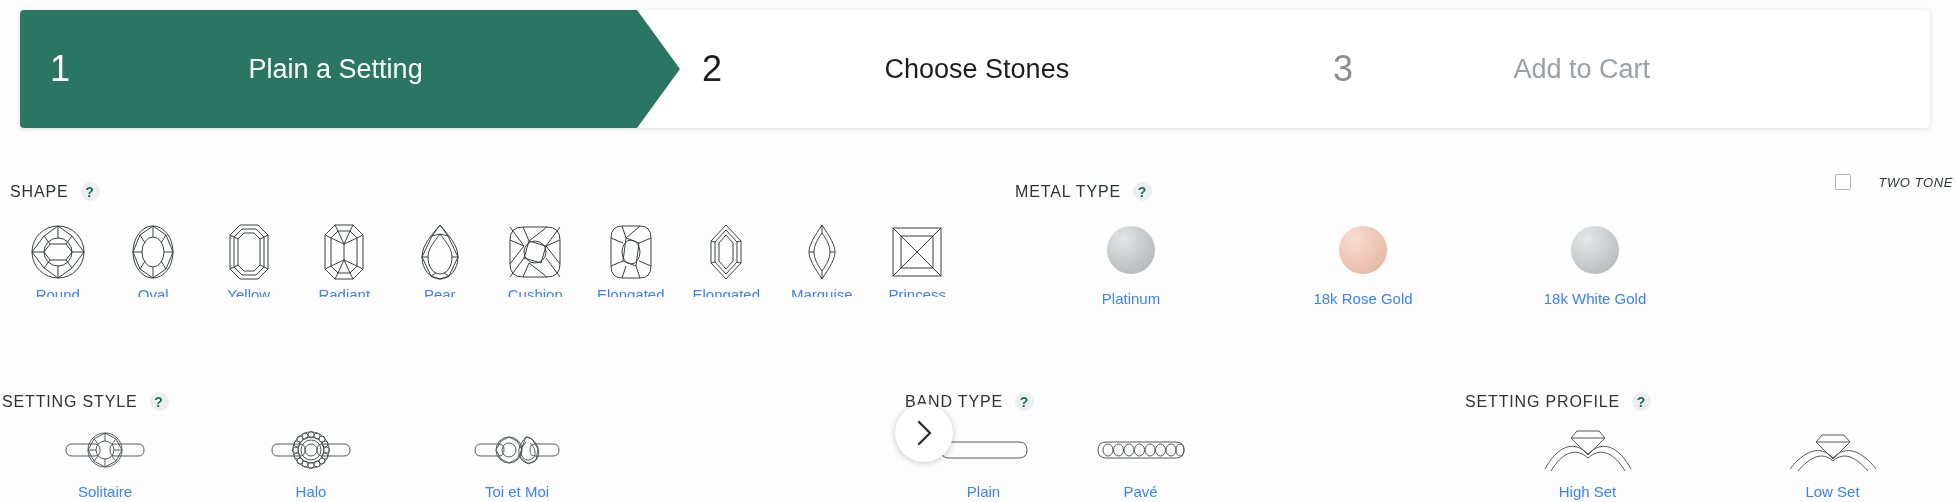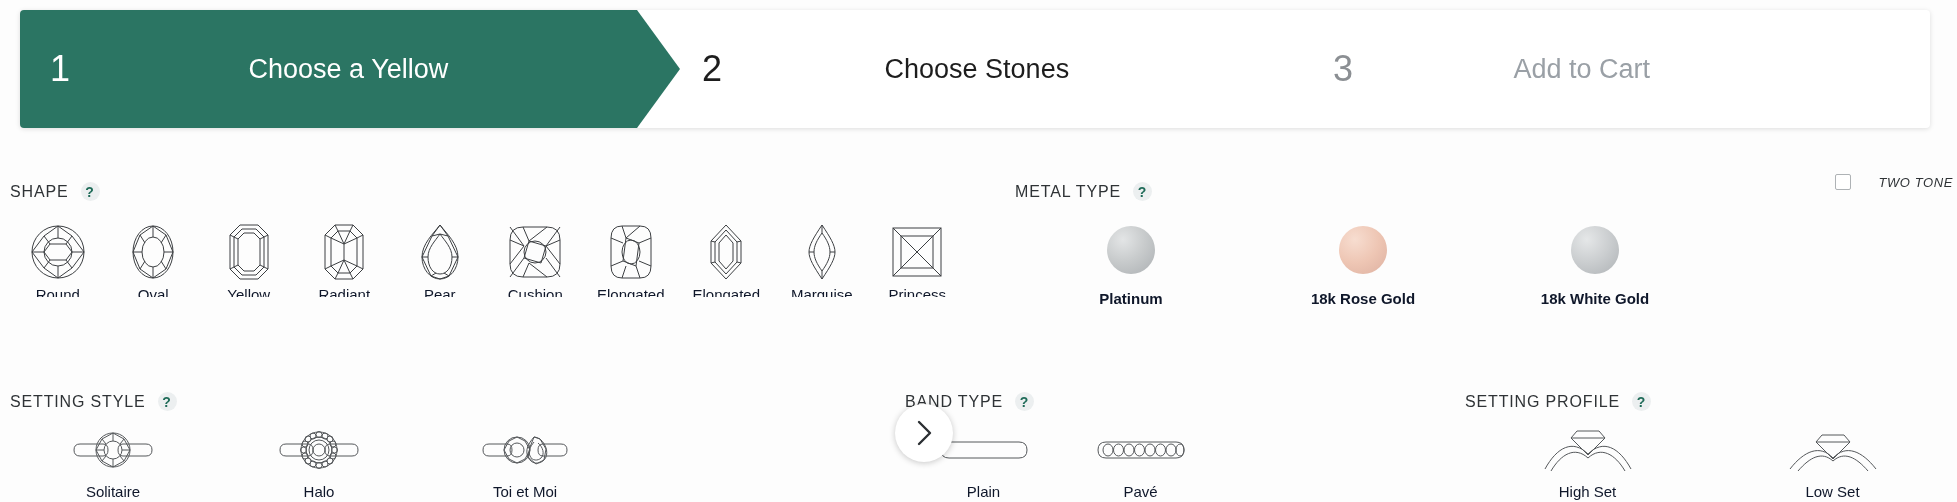--- a/index.html
+++ b/index.html
@@ -60,21 +60,21 @@
 
   .opt-row { display: flex; align-items: flex-start; }
   .opt {
     display: flex; flex-direction: column; align-items: center;
     cursor: pointer;
   }
   .opt .icon-box {
     display: flex; align-items: center; justify-content: center;
   }
   .opt .opt-label {
-    font-size: 15px; color: #0f172a; text-align: center;
+    font-size: 15px; color: #3b82f6; text-align: center;
     line-height: 17px; margin-top: 5px;
   }
 
   
   #shape-section { position: absolute; left: 10px; top: 182px; width: 960px; }
   #shape-section .opt-row { margin-top: 22px; gap: 0; position: relative; }
   #shape-section .opt { width: 102px; }
   #shape-section .icon-box { height: 58px; }
   .shape-viewport {
     width: 955px; overflow: hidden; position: relative; height: 96px;
@@ -92,38 +92,38 @@
   #metal-section .opt-row { margin-top: 12px; }
   #metal-section .opt { width: 232px; padding-top: 6px; }
   .metal-swatch-wrap {
     width: 62px; height: 62px; border-radius: 6px;
     display: flex; align-items: center; justify-content: center;
   }
   .metal-swatch-wrap.selected {
     border: 2px solid #27695a; background: #edf4f1;
   }
   .metal-dot { width: 48px; height: 48px; border-radius: 50%; }
-  #metal-section .opt-label { margin-top: 9px; font-weight: bold; }
+  #metal-section .opt-label { margin-top: 9px; }
   .opt-label.sel { color: #27695a; }
 
   .two-tone {
     position: absolute; right: 2px; top: -8px;
     display: flex; align-items: center; gap: 27px; cursor: pointer;
   }
   .tt-box {
     width: 16px; height: 16px; border: 1.6px solid #aeb2b5; border-radius: 2px;
     background: #fff;
   }
   .tt-label {
     font-size: 13px; font-style: italic; letter-spacing: 0.6px;
     color: #2f3336; text-transform: uppercase;
   }
 
   
-  #style-section { position: absolute; left: 10px; top: 392px; width: 870px; }
+  #style-section { position: absolute; left: 2px; top: 392px; width: 870px; }
   #band-section  { position: absolute; left: 905px; top: 392px; width: 560px; }
   #profile-section { position: absolute; left: 1465px; top: 392px; width: 490px; }
 
   #style-section .opt-row, #band-section .opt-row, #profile-section .opt-row {
     margin-top: 14px;
   }
   #style-section .opt { width: 206px; }
   #band-section .opt  { width: 157px; }
   #profile-section .opt { width: 245px; }
   #style-section .icon-box, #band-section .icon-box, #profile-section .icon-box { height: 50px; }
@@ -132,21 +132,21 @@
   svg { display: block; }
   .ln { fill: none; stroke: #3c3f42; stroke-width: 1; }
   .ln2 { fill: none; stroke: #55585b; stroke-width: 1; }
 </style>
 </head>
 <body>
 
 <div class="stepper-wrap">
   <div class="step step-1">
     <span class="step-num">1</span>
-    <span class="step-label">Choose a Yellow</span>
+    <span class="step-label">Plain a Setting</span>
   </div>
   <div class="step step-2">
     <span class="step-num">2</span>
     <span class="step-label">Choose Stones</span>
   </div>
   <div class="step step-3">
     <span class="step-num">3</span>
     <span class="step-label">Add to Cart</span>
   </div>
 </div>

